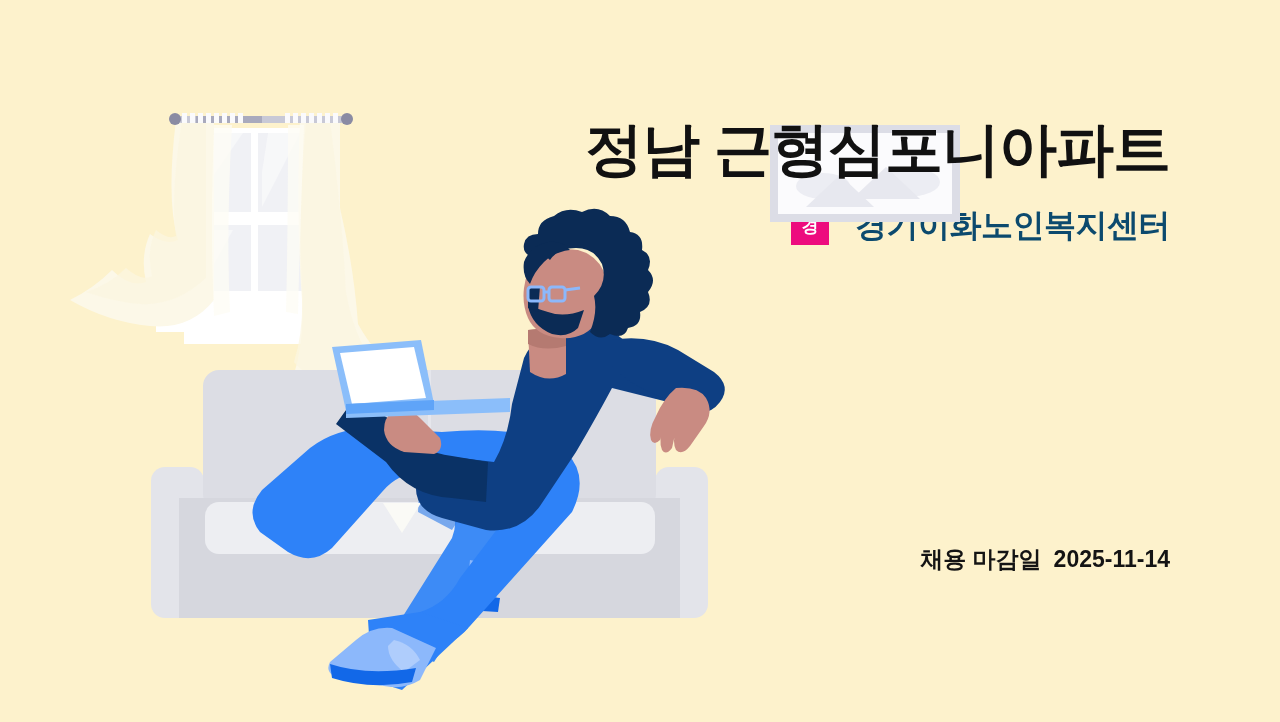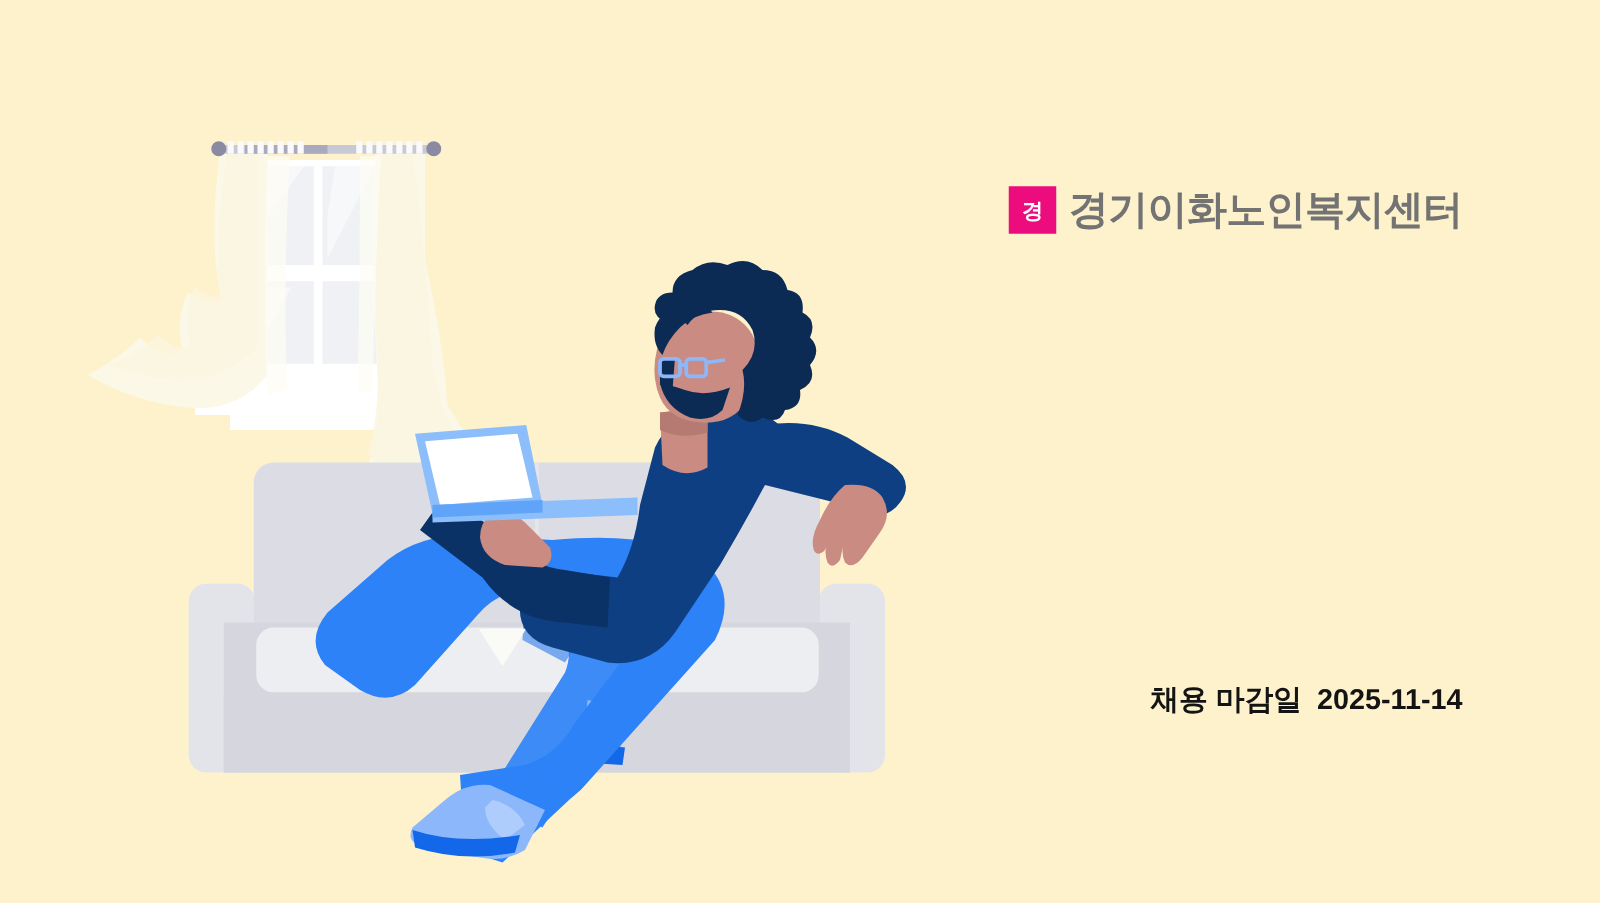--- a/index.html
+++ b/index.html
@@ -101,23 +101,24 @@
     font-size: 17px;
     font-weight: 700;
     display: flex;
     align-items: center;
     justify-content: center;
     flex: none;
   }
   #company-name {
     font-size: 32px;
     font-weight: 700;
-    color: #737373;
+    color: #0c4a6e;
     letter-spacing: -0.5px;
     white-space: nowrap;
+    margin-left: 16px;
   }
 
   #deadline-row {
     position: absolute;
     right: 110px;
     top: 544px;
     text-align: right;
     font-size: 23px;
     font-weight: 700;
     color: #141414;
@@ -288,20 +289,32 @@
 
         <polygon points="346,404 510,398 510,412 346,418" fill="#8BBEFA"></polygon>
         <polygon points="346,404 434,400 434,410 346,414" fill="#5FA4F8"></polygon>
       </g>
 
     </svg>
   </div>
 
   <div id="text-block">
 
+    <div id="title-wrap">
+
+      <div id="broken-image-box">
+        <div id="broken-image-inner">
+          <div class="ph-cloud" style="left:18px; top:40px; width:54px; height:26px;"></div>
+          <div class="ph-cloud" style="left:96px; top:34px; width:66px; height:30px;"></div>
+          <div class="ph-mtn" style="left:28px; top:42px;"></div>
+          <div class="ph-mtn" style="left:74px; top:34px;"></div>
+        </div>
+      </div>
+      <div id="job-title">정남 근형심포니아파트</div>
+    </div>
 
     <div id="company-row">
       <div id="company-badge">경</div>
       <div id="company-name">경기이화노인복지센터</div>
     </div>
 
   </div>
 
   <div id="deadline-row">
     <span id="deadline-label">채용 마감일</span><span id="deadline-date">2025-11-14</span>

